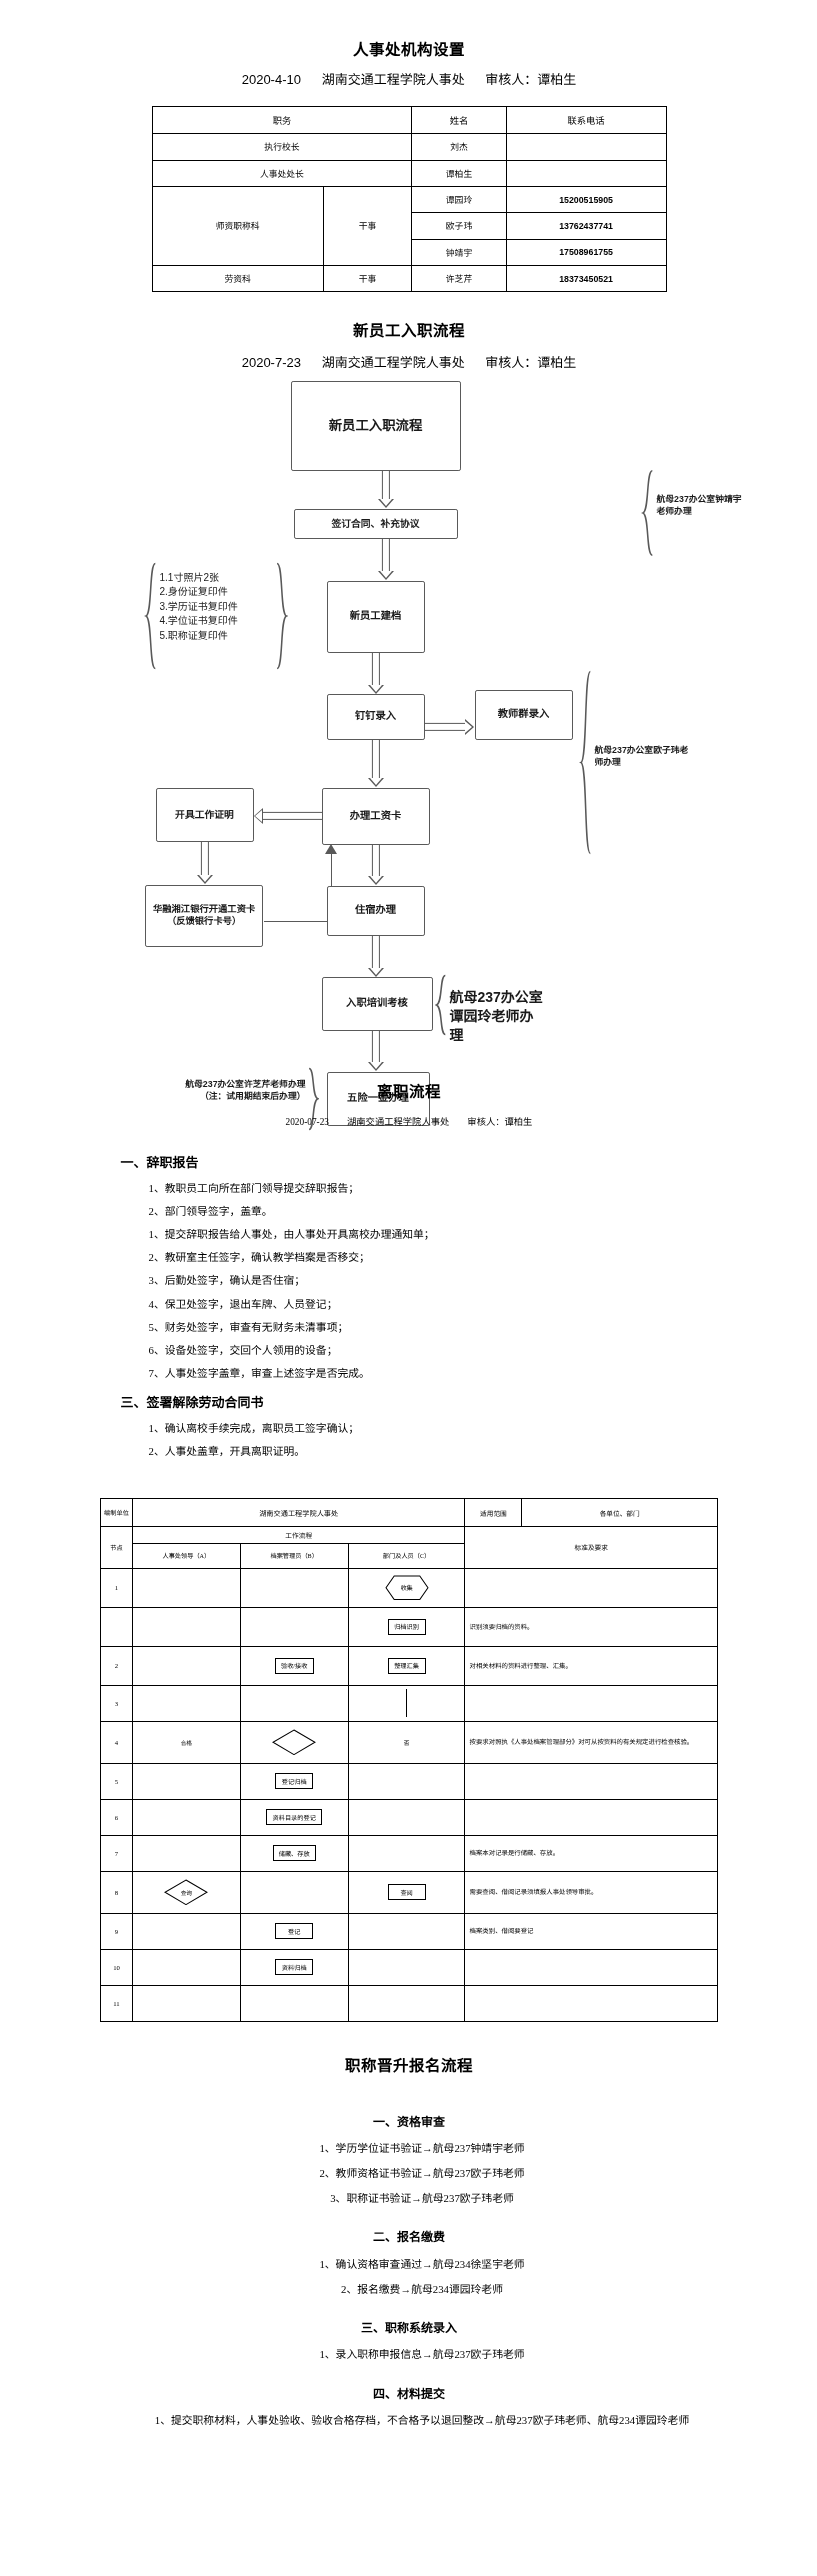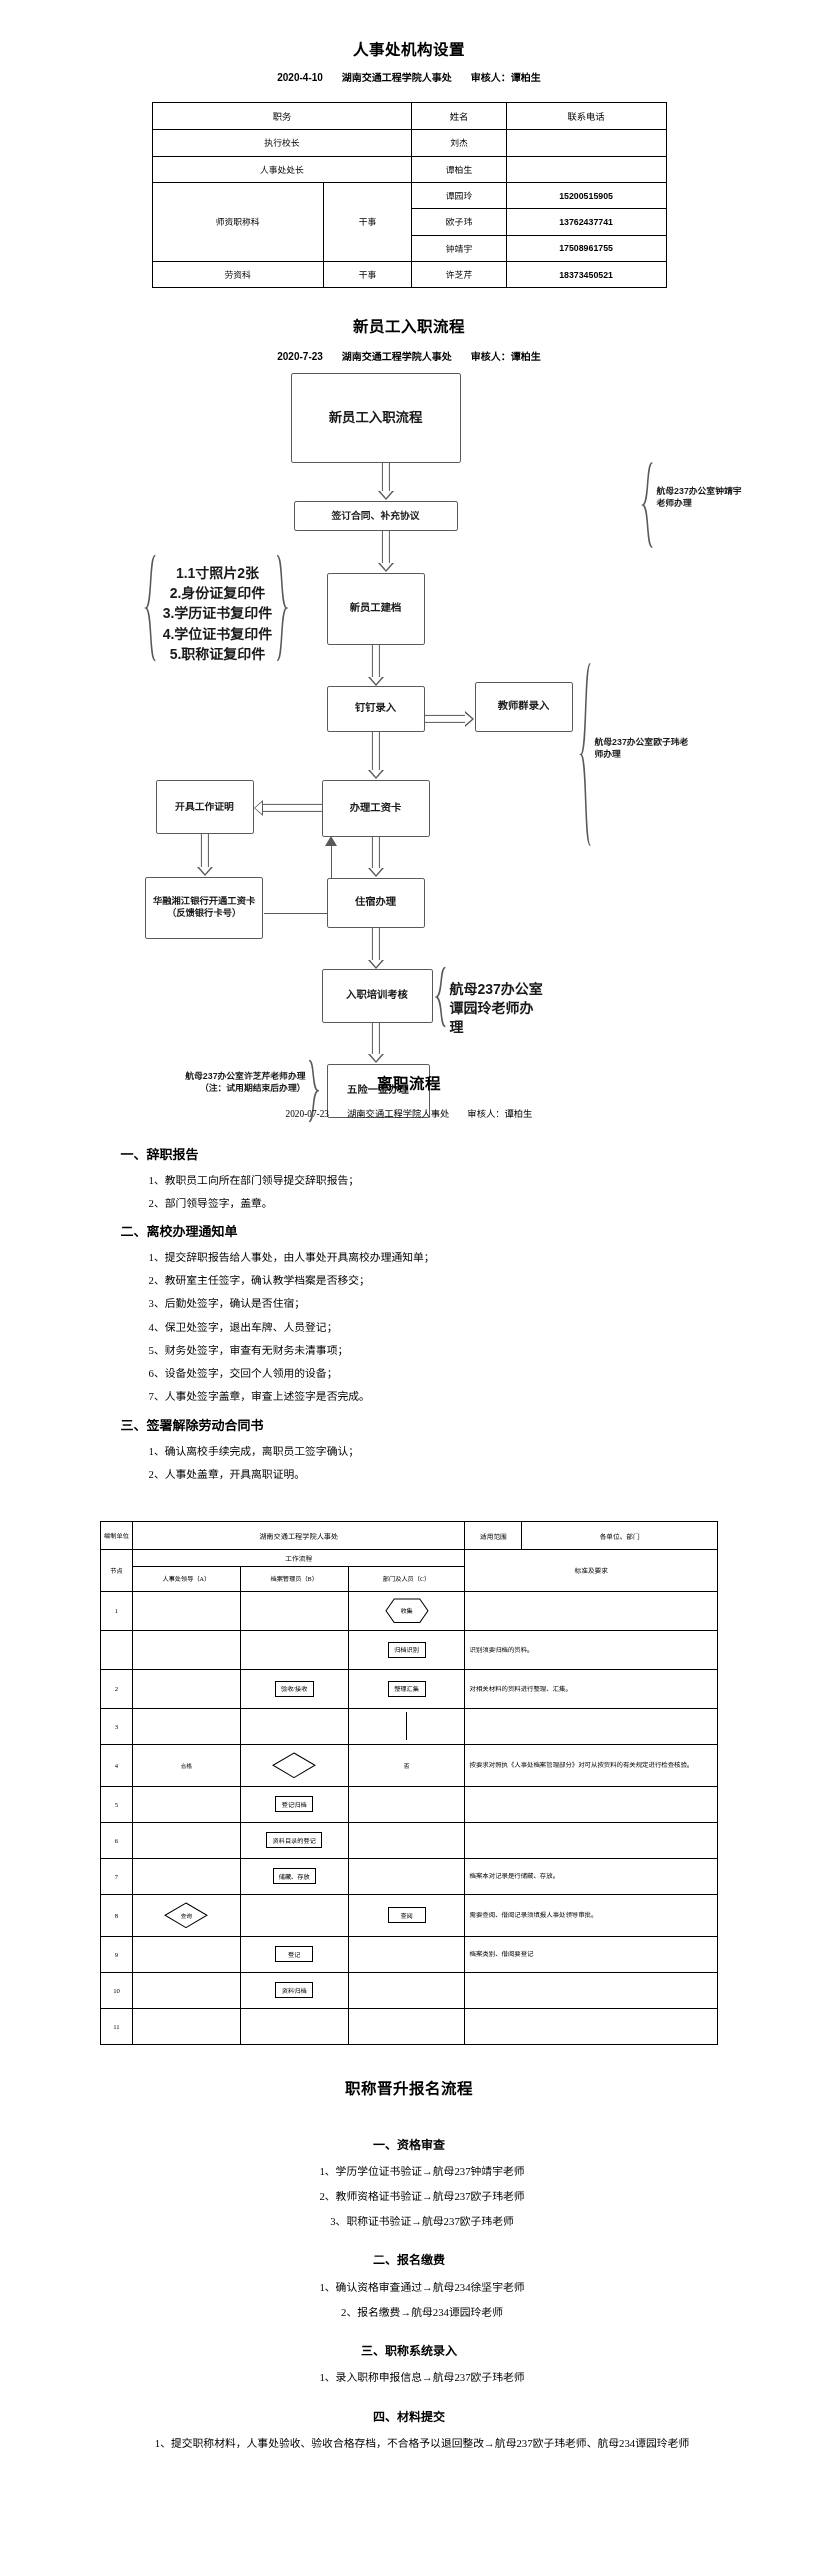--- a/index.html
+++ b/index.html
@@ -18,22 +18,22 @@
   .sec-title {
     text-align: center;
     font-weight: bold;
     font-size: 15.5px;
     letter-spacing: 0.5px;
     font-family: "Liberation Sans", "DejaVu Sans", sans-serif;
   }
   .sec-title.serif { font-family: "Liberation Serif", "DejaVu Serif", serif; }
   .sec-meta {
     text-align: center;
-    font-size: 10px;
-    font-weight: bold;
+    font-size: 13px;
+    font-weight: normal;
     font-family: "Liberation Sans", "DejaVu Sans", sans-serif;
   }
   .sec-meta .gap { display:inline-block; width: 13.4px; }
   .sec-meta.serif { font-family: "Liberation Serif", "DejaVu Serif", serif; font-weight: normal; }
 
   
   .contact-wrap { display:flex; justify-content:center; }
   table.contacts {
     border-collapse: collapse;
     width: 515px;
@@ -133,23 +133,23 @@
   .note.leftal { text-align:right; }
   .brace {
     position:absolute;
     color:#595959;
     font-size:7.7px;
   }
   .brace svg { display:block; }
   .plainline { position:absolute; background:#595959; }
   .listbox {
     position:absolute;
-    text-align:center;
-    font-weight:bold;
-    font-size:14px;
+    text-align:left;
+    font-weight:normal;
+    font-size:10px;
     line-height:1.45;
     font-family:"Liberation Sans","DejaVu Sans",sans-serif;
     color:#1a1a1a;
   }
 
   
   .body-text { width: 577px; margin: 0 auto; font-size: 10.8px; line-height: 2.15; }
   .body-text .h { font-weight: bold; font-size: 13px; margin-top: 3.1px; }
   .body-text .item { padding-left: 28px; }
 
@@ -407,21 +407,20 @@
       <span>湖南交通工程学院人事处</span>
       <span class="gap"></span>
       <span>审核人：谭柏生</span>
     </div>
 
     <div class="body-text" style="margin-top:20.6px;">
       <div class="h">一、辞职报告</div>
       <div class="item">1、教职员工向所在部门领导提交辞职报告；</div>
       <div class="item">2、部门领导签字，盖章。</div>
 
-      <div class="h">二、离校办理通知单</div>
       <div class="item">1、提交辞职报告给人事处，由人事处开具离校办理通知单；</div>
       <div class="item">2、教研室主任签字，确认教学档案是否移交；</div>
       <div class="item">3、后勤处签字，确认是否住宿；</div>
       <div class="item">4、保卫处签字，退出车牌、人员登记；</div>
       <div class="item">5、财务处签字，审查有无财务未清事项；</div>
       <div class="item">6、设备处签字，交回个人领用的设备；</div>
       <div class="item">7、人事处签字盖章，审查上述签字是否完成。</div>
 
       <div class="h">三、签署解除劳动合同书</div>
       <div class="item">1、确认离校手续完成，离职员工签字确认；</div>

